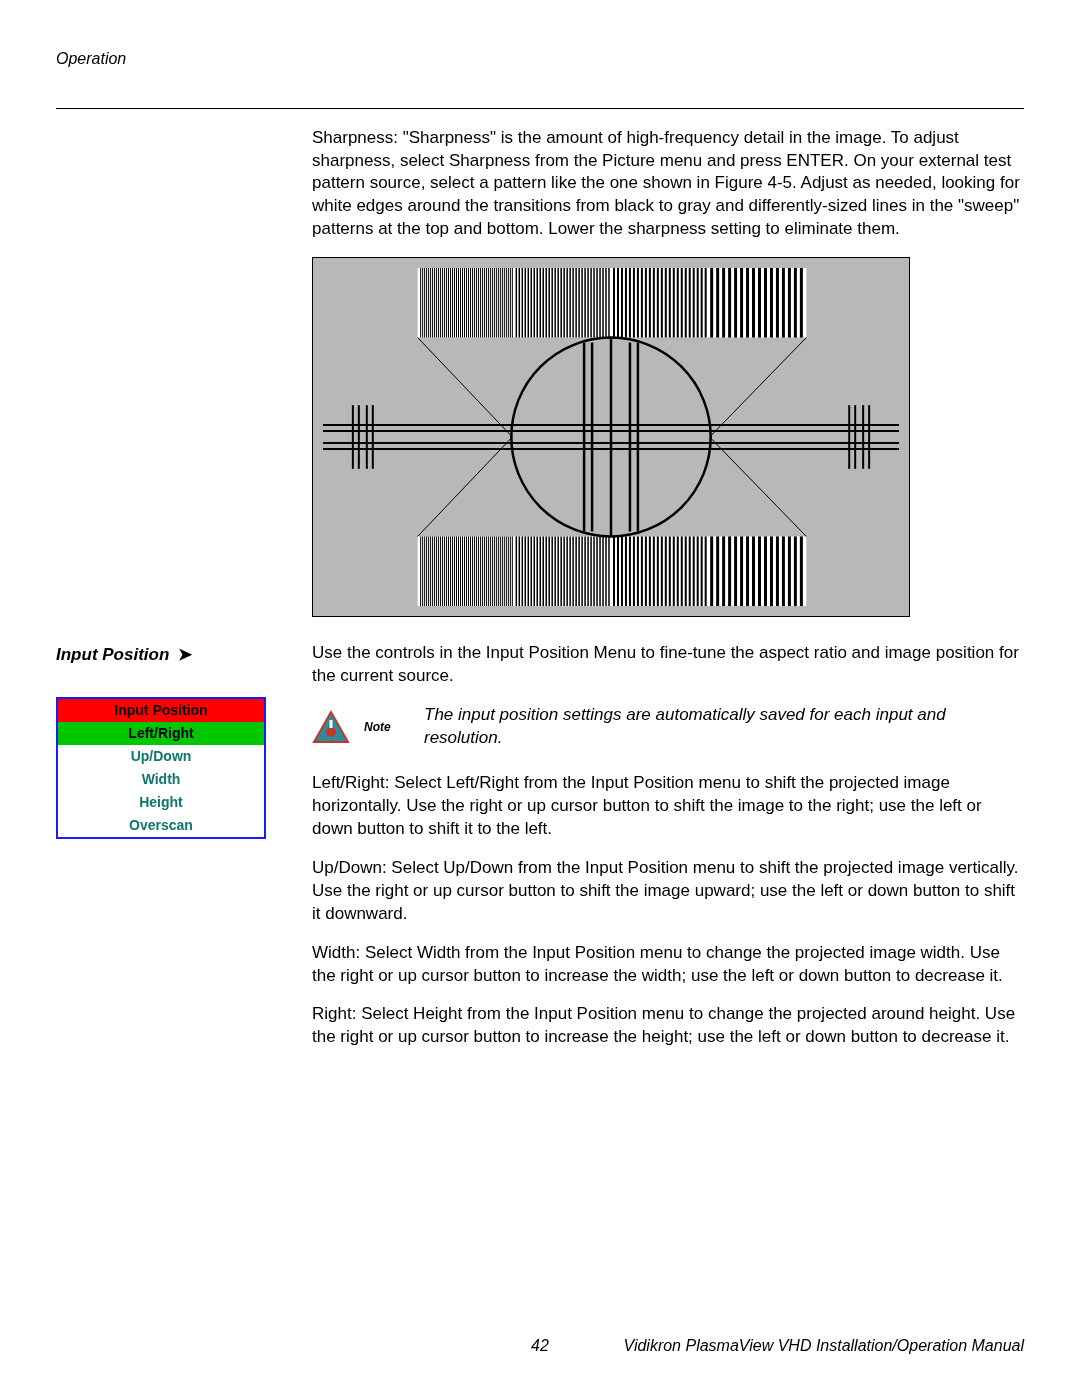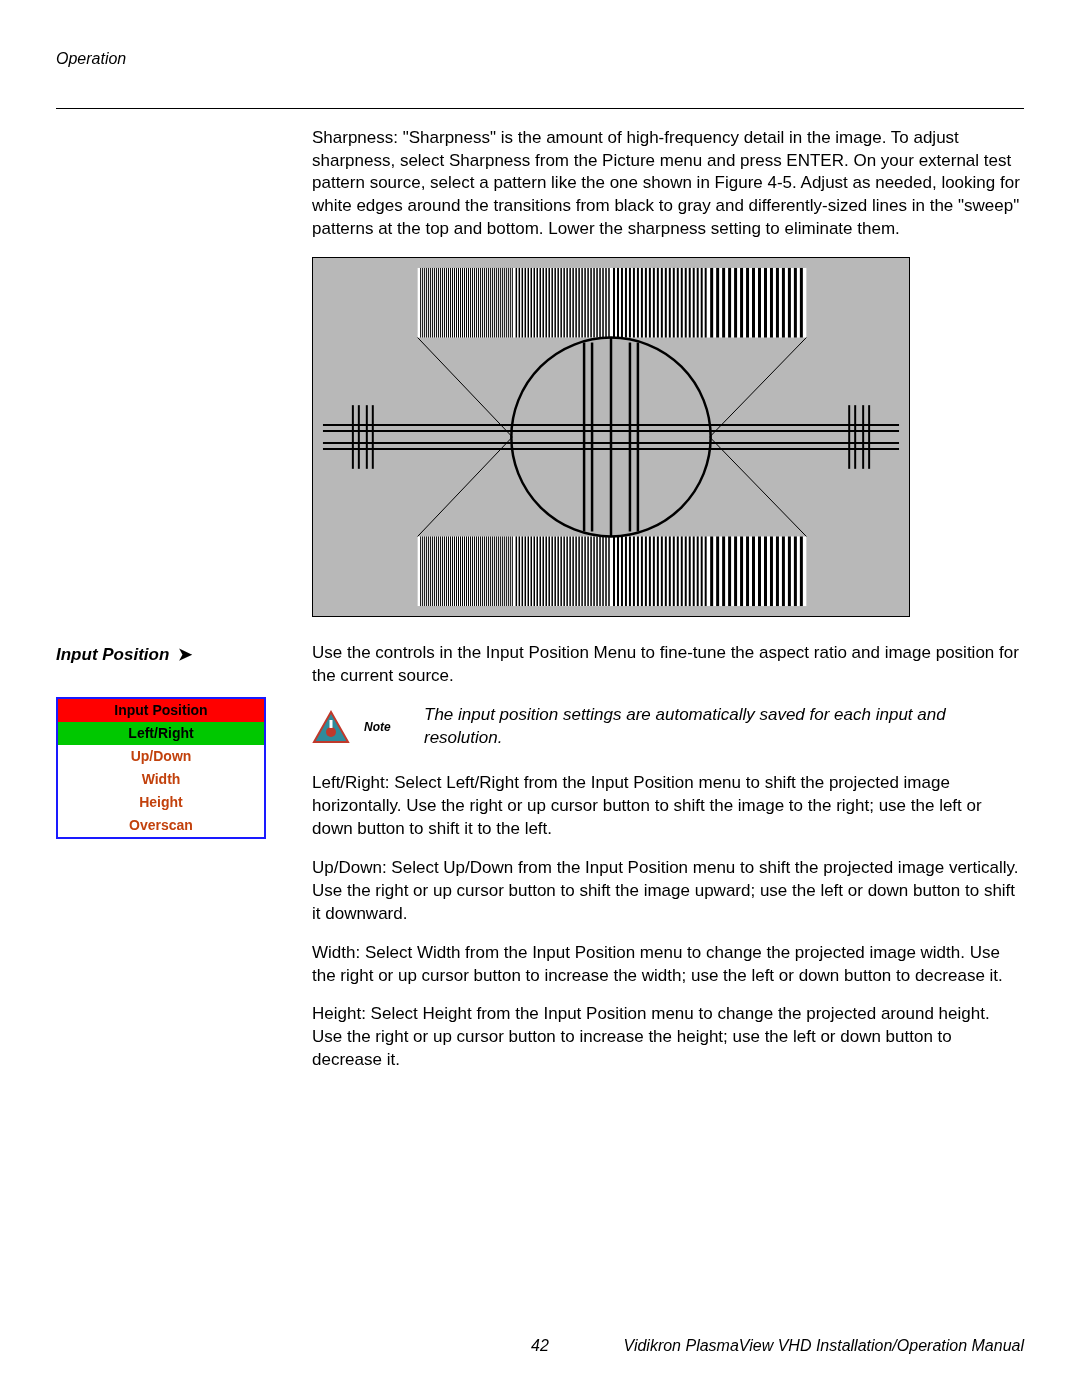--- a/index.html
+++ b/index.html
@@ -71,21 +71,21 @@
     color: #000;
     padding: 2px 0;
   }
   .menu-selected {
     background: #00c800;
     color: #000000;
     padding: 2px 0;
   }
   .menu-item {
     background: #fff;
-    color: #c2410c;
+    color: #0f766e;
     padding: 2px 0;
   }
   .note-row {
     display: flex;
     align-items: center;
     gap: 14px;
     margin: 14px 0 22px 0;
   }
   .note-icon svg { display: block; }
   .note-label {
@@ -490,21 +490,21 @@
 
     <p class="para">
       <span class="bold">Up/Down:</span><span> Select Up/Down from the Input Position menu to shift the projected image vertically. Use the right or up cursor button to shift the image upward; use the left or down button to shift it downward.</span>
     </p>
 
     <p class="para">
       <span class="bold">Width:</span><span> Select Width from the Input Position menu to change the projected image width. Use the right or up cursor button to increase the width; use the left or down button to decrease it.</span>
     </p>
 
     <p class="para">
-      <span class="bold">Height:</span><span> Select Height from the Input Position menu to change the projected around height. Use the right or up cursor button to increase the height; use the left or down button to decrease it.</span>
+      <span class="bold">Right:</span><span> Select Height from the Input Position menu to change the projected around height. Use the right or up cursor button to increase the height; use the left or down button to decrease it.</span>
     </p>
   </div>
 
 </div>
 
 <div class="footer">
   <span class="footer-page">42</span>
   <span class="footer-title">Vidikron PlasmaView VHD Installation/Operation Manual</span>
 </div>
 

